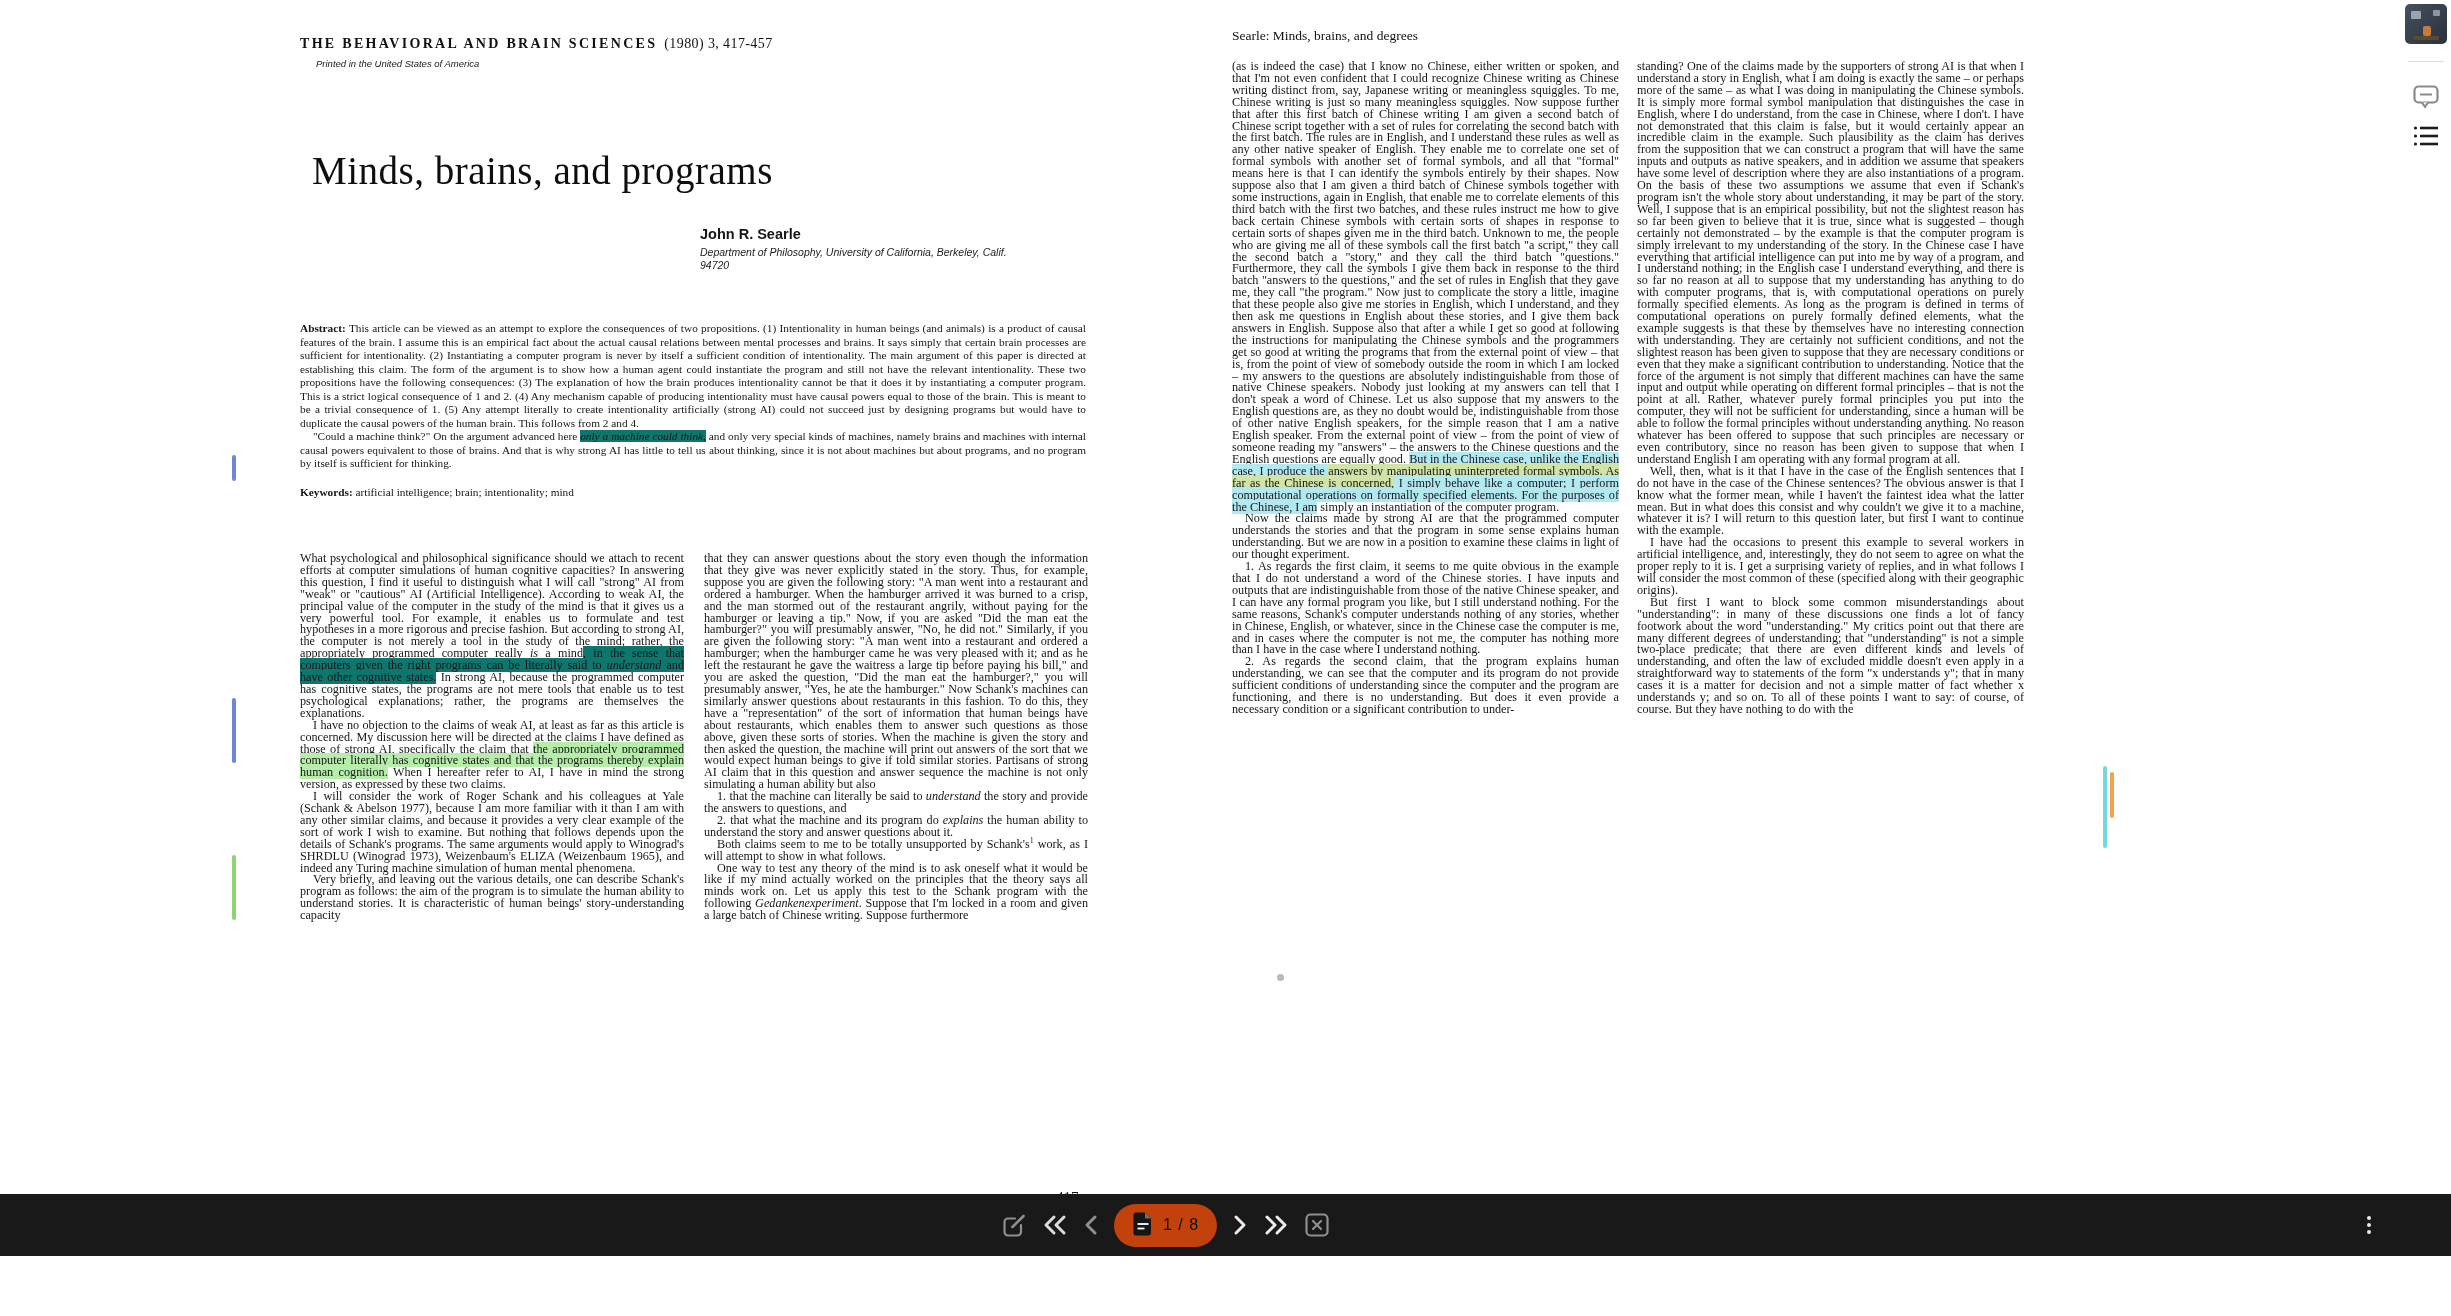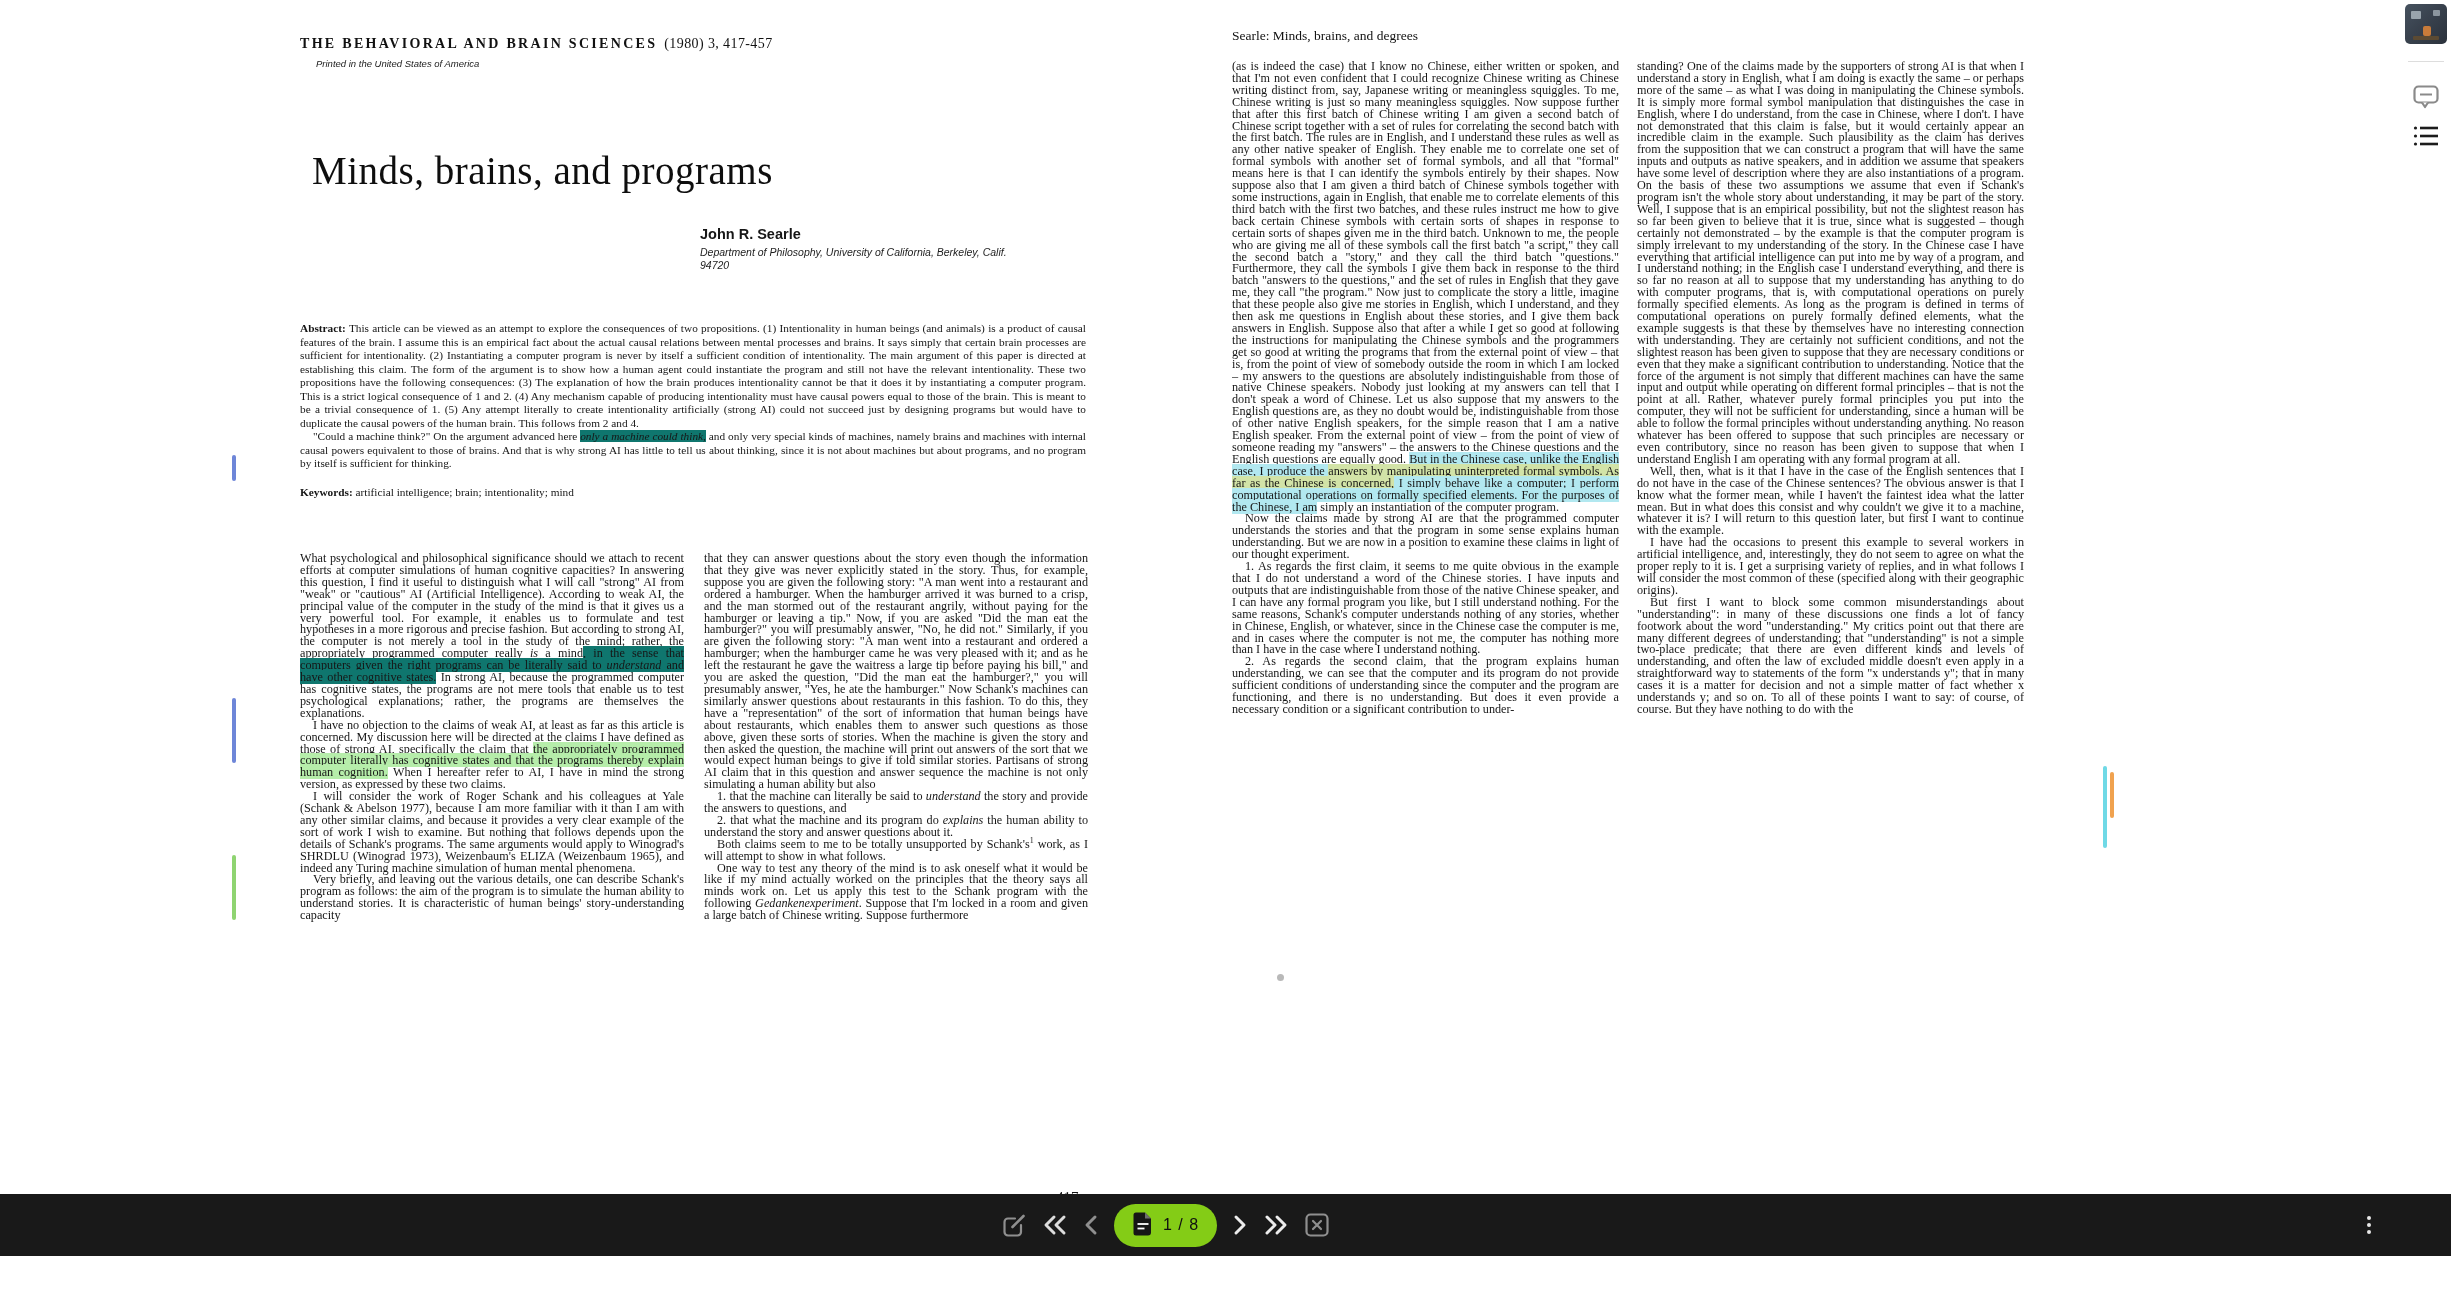--- a/index.html
+++ b/index.html
@@ -71,21 +71,21 @@
   .thumb .fig{position:absolute;left:18px;bottom:8px;width:8px;height:10px;background:#c87b3a;border-radius:2px;}
   .thumb .desk{position:absolute;left:8px;bottom:4px;width:26px;height:4px;background:#5b4a33;border-radius:1px;}
   .sb-divider{margin-top:17px;width:36px;height:1px;background:#ddd;}
   .sb-btn{margin-top:22px;background:none;border:none;padding:0;cursor:pointer;line-height:0;}
   .sb-btn + .sb-btn{margin-top:14px;}
 
   
   .toolbar{position:absolute;left:0;bottom:0;width:2451px;height:62px;background:#191919;}
   .tb-center{position:absolute;left:1000px;top:0;height:62px;display:flex;align-items:center;gap:15px;}
   .tb-btn{background:none;border:none;padding:0;line-height:0;cursor:pointer;}
-  .pill{display:flex;align-items:center;gap:9px;background:#84cc16;border:none;border-radius:22px;
+  .pill{display:flex;align-items:center;gap:9px;background:#c2410c;border:none;border-radius:22px;
         height:43px;padding:16px 18px;cursor:pointer;}
   .pill .pg{font-family:"Liberation Sans",sans-serif;font-size:16px;color:#111;letter-spacing:1px;}
   .kebab{position:absolute;right:80px;top:19px;background:none;border:none;padding:0;cursor:pointer;
          color:#e8e8e8;font-size:19px;line-height:8px;font-family:"Liberation Sans",sans-serif;}
   .kebab span{display:block;width:4px;height:4px;border-radius:50%;background:#e8e8e8;margin:3px auto;}
 </style>
 </head>
 <body>
 
 <div class="canvas">

